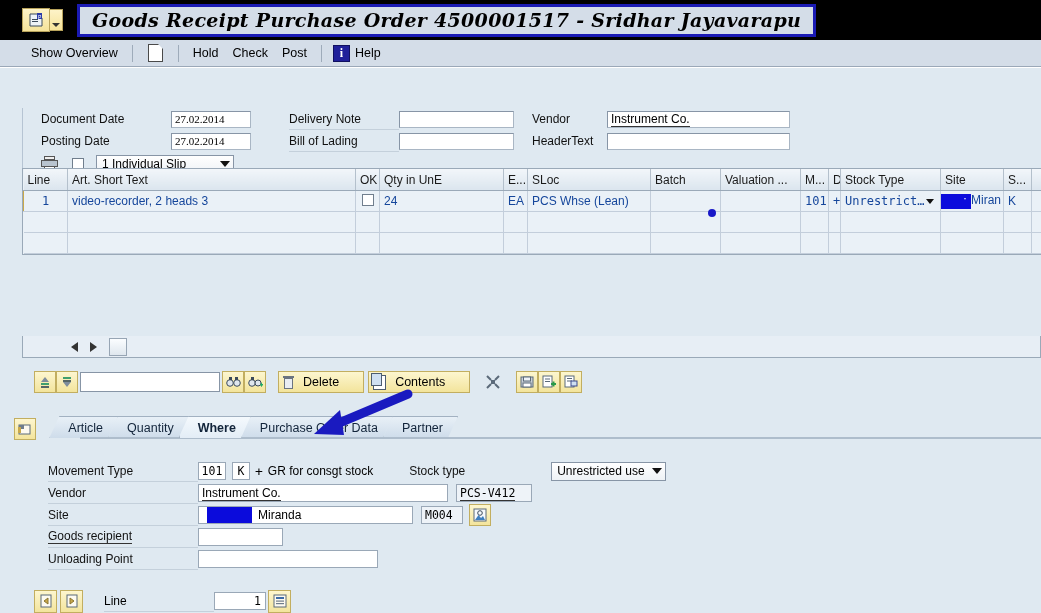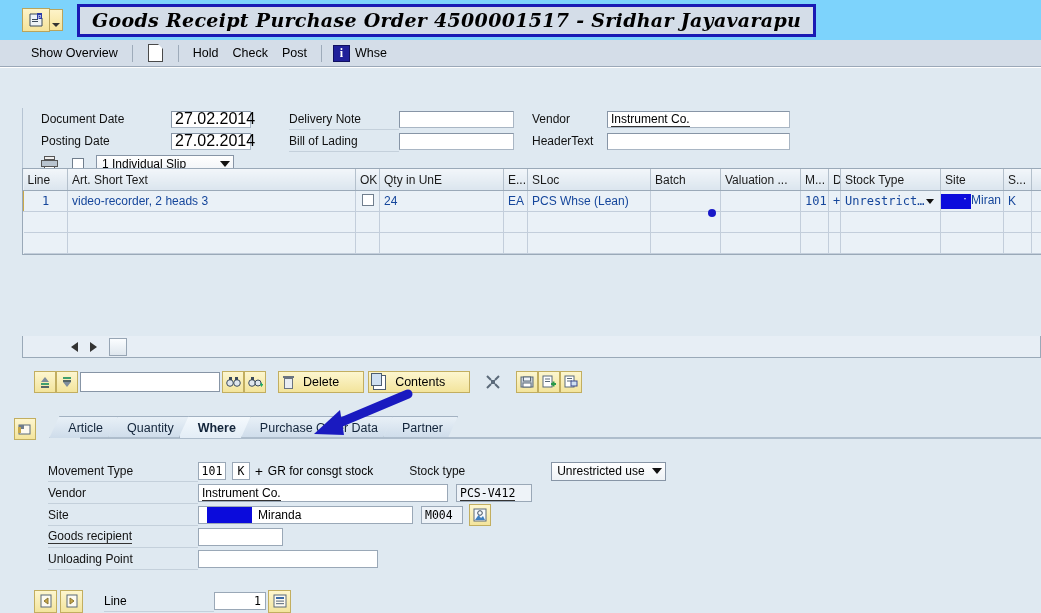--- a/index.html
+++ b/index.html
@@ -10,21 +10,21 @@
     width: 1041px; height: 613px;
     font-family: "Liberation Sans", sans-serif;
     font-size: 12px;
     color: #000;
     overflow: hidden;
     position: relative;
   }
   
   .titlebar {
     height: 40px;
-    background: #7dd3fc;
+    background: #000000;
     display: flex;
     align-items: center;
     padding-left: 22px;
     box-sizing: border-box;
   }
   .sysicon {
     width: 26px; height: 22px;
     background: linear-gradient(#fdf3c8,#f5e39a);
     border: 1px solid #b9a45c;
     display: flex; align-items: center; justify-content: center;
@@ -112,22 +112,22 @@
   .lbl {
     font-size: 12px; color: #111; white-space: nowrap;
   }
   .fld {
     background: #ffffff;
     border: 1px solid #a9b6c4;
     border-top-color: #8795a6;
     border-left-color: #8795a6;
     height: 17px;
     box-sizing: border-box;
-    font-family: Liberation Sans, sans-serif;
-    font-size: 16px;
+    font-family: Liberation Serif, serif;
+    font-size: 11px;
     padding: 0 3px;
     display: flex; align-items: center;
     color: #000;
   }
   .fld.sans { font-family:"Liberation Sans", sans-serif; font-size:12px; }
   .fld.under span { border-bottom: 1px solid #333; }
   
   .printer {
     width: 17px; height: 16px; position: relative;
   }
@@ -340,21 +340,21 @@
   <div style="padding:0 8px;display:flex;align-items:center;">
     <span class="doc-ico"></span>
   </div>
   <div class="fsep"></div>
   <div class="funcitem">Hold</div>
   <div class="funcitem">Check</div>
   <div class="funcitem">Post</div>
   <div class="fsep"></div>
   <div class="funcitem" style="display:flex;align-items:center;gap:3px;padding-left:4px;">
     <span class="help-ico">i</span>
-    <span>Whse</span>
+    <span>Help</span>
   </div>
 </div>
 
 <div class="canvas">
 
   <div class="hdr">
     <div class="row">
       <span class="lbl" style="width:130px">Document Date</span>
       <span class="fld" style="width:80px">27.02.2014</span>
       <span class="lbl" style="width:110px;margin-left:38px;border-bottom:1px solid #c4d0db;height:21px;display:flex;align-items:center">Delivery Note</span>

